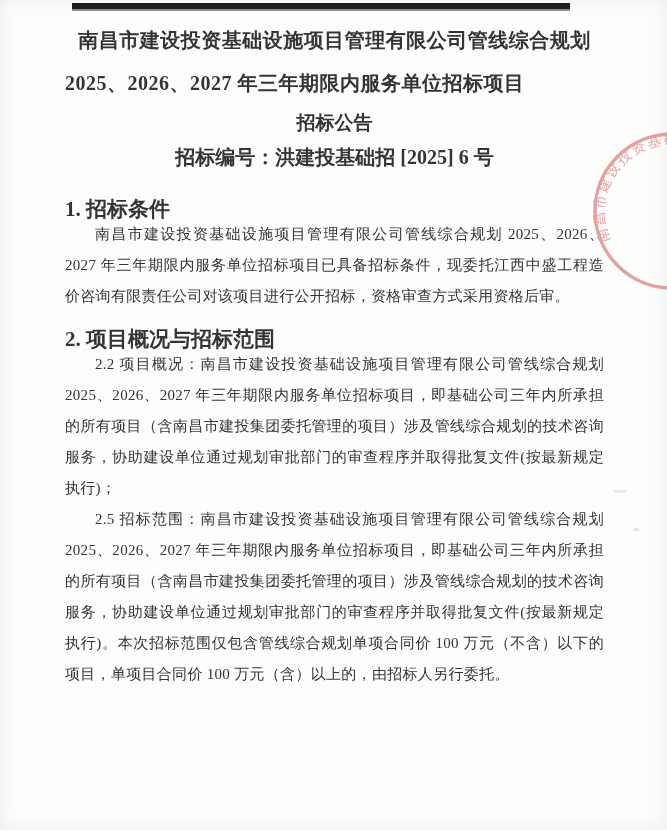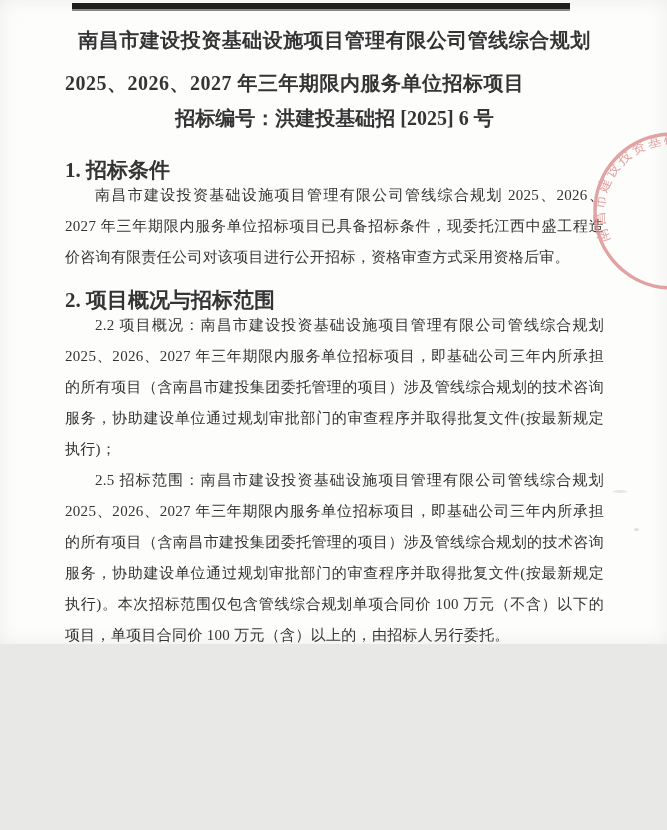--- a/index.html
+++ b/index.html
@@ -1,19 +1,19 @@
 <!DOCTYPE html>
 <html><head>
 <meta charset="utf-8">
 <style>
   html,body { margin:0; padding:0; background:#e8e8e6; }
   .page {
     position: relative;
     width: 667px;
-    height: 644px;
+    height: 830px;
     margin: 0 auto;
     background: #fdfdfc;
     overflow: hidden;
     font-family: "Liberation Serif", "DejaVu Serif", serif;
     color: #343434;
     box-shadow: inset 0 0 18px rgba(160,160,155,0.18);
     text-decoration: underline;
   }
   .scan-bar {
     position: absolute;
@@ -94,20 +94,21 @@
 <div class="page">
 
   <div class="scan-bar"></div>
 
   <div class="content">
 
     <div class="title-line1">南昌市建设投资基础设施项目管理有限公司管线综合规划</div>
 
     <div class="title-line2">2025、2026、2027 年三年期限内服务单位招标项目</div>
 
+    <div class="subtitle">招标公告</div>
 
     <div class="bid-number">招标编号：洪建投基础招 [2025] 6 号</div>
 
     <div>
       <div class="section-heading sh1">1.  招标条件</div>
       <p class="para first">南昌市建设投资基础设施项目管理有限公司管线综合规划 2025、2026、2027 年三年期限内服务单位招标项目已具备招标条件，现委托江西中盛工程造价咨询有限责任公司对该项目进行公开招标，资格审查方式采用资格后审。</p>
     </div>
 
     <div>
       <div class="section-heading sh2">2.  项目概况与招标范围</div>

